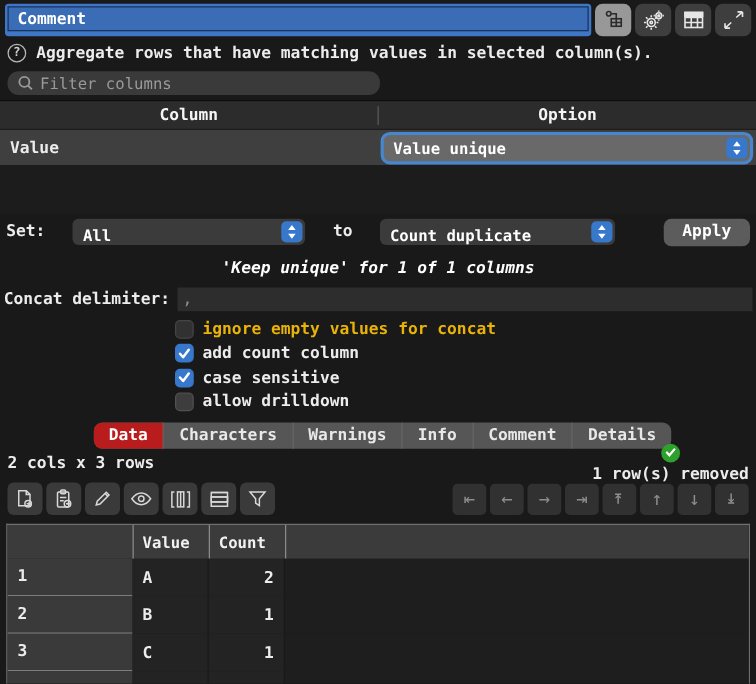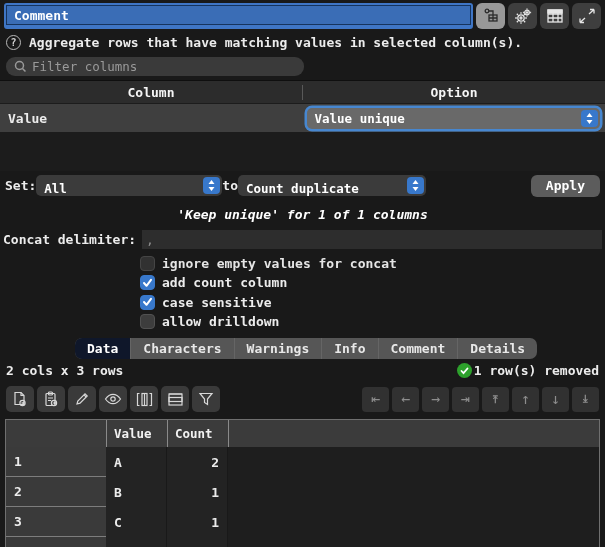--- a/index.html
+++ b/index.html
@@ -43,53 +43,53 @@
   
   .dropdown { position:relative; height:21px; border-radius:5px; display:flex; align-items:center;
               padding:0 26px 0 8px; color:#fff; font-size:12.5px; }
   .dropdown .stepper { position:absolute; right:2px; top:2px; width:17px; height:17px; background:#3878cb; border-radius:4px;
                        display:flex; align-items:center; justify-content:center; }
   .dd-light { background:#696969; width:100%; }
   .focused { box-shadow:0 0 0 2.5px #4787d0; }
   .dd-dark { background:#3b3b3b;align-items:flex-end; }
 
   
-  .set-row { display:flex; align-items:center; gap:0; padding:4px 5px; height:29px; }
+  .set-row { display:flex; align-items:center; gap:22px; padding:4px 5px; height:29px; }
   .dd-all { width:186px; }
   .dd-to { width:188px; }
   .btn-apply { margin-left:auto; background:#5c5c5c; border-radius:6px; height:22px; padding:0 15px;
                display:flex; align-items:center; color:#fff; }
 
   
   .summary-row { text-align:center; font-style:italic; padding:7px 0 6px 0; height:27px; color:#fff; }
 
   
   .concat-row { display:flex; align-items:center; padding:2px 3px; height:24px; }
   .concat-input { flex:1; margin-left:6px; height:19px; background:#2d2d2d; color:#8f8f8f;
                   display:flex; align-items:center; padding-left:4px; font-weight:400; }
 
   
   .check-col { padding:5px 0 6px 140px; display:flex; flex-direction:column; gap:4px; height:84px; }
   .check-row { display:flex; align-items:center; gap:7px; height:16px; }
   .cbox { width:15px; height:15px; border-radius:4px; background:#3d3d3d; border:1px solid #515151;
           display:flex; align-items:center; justify-content:center; flex:0 0 auto; }
   .cbox.checked { background:#3878cb; border-color:#3878cb; }
   .check-row.disabled .cbox { background:#313131; border-color:#454545; }
-  .check-row.disabled .clabel { color:#e5e5e5; }
+  .check-row.disabled .clabel { color:#eab308; }
 
   
   .tab-row { padding:3px 0 0 75px; height:24px; }
   .tab-bar { display:inline-flex; background:#565656; border-radius:7px; overflow:hidden; height:21px; }
   .tab { padding:0 12px; display:flex; align-items:center; color:#e8e8e8; font-size:13px; border-right:1px solid #656565; }
   .tab:last-child { border-right:none; }
-  .tab.selected { background:#0f172a; color:#fff; }
+  .tab.selected { background:#b91c1c; color:#fff; }
 
   
   .status-row { display:flex; align-items:center; padding:3px 6px; height:23px; }
-  .status-right { margin-left:auto; display:flex; align-items:flex-end; gap:2px; }
+  .status-right { margin-left:auto; display:flex; align-items:center; gap:2px;flex-direction:column; }
   .ok-badge { width:15px; height:15px; border-radius:50%; background:#2da12c; display:flex; align-items:center; justify-content:center; }
 
   
   .toolbar-row { display:flex; align-items:center; gap:3px; padding:4px 6px; height:34px; }
   .tbtn { width:28px; height:26px; background:#3a3a3a; border-radius:5px; display:flex; align-items:center; justify-content:center; }
   .tbtn svg { stroke:#d8d8d8; fill:none; stroke-width:1.2; }
   .nav-group { margin-left:auto; display:flex; gap:3px; }
   .nbtn { width:27px; height:25px; background:#313131; border-radius:4px; color:#8d8d8d;
           display:flex; align-items:center; justify-content:center; font-size:15px; font-weight:400; }
   .rot90 { transform:rotate(90deg); display:inline-block; }

